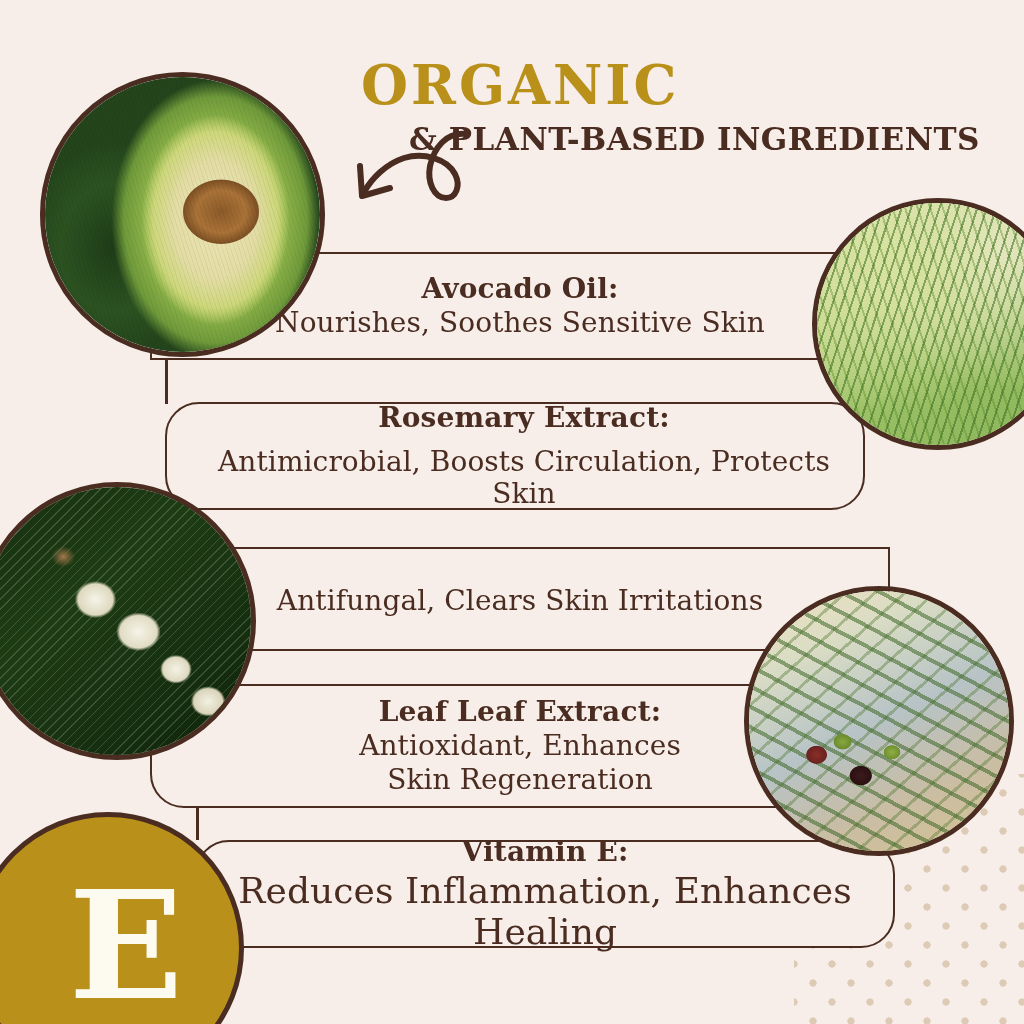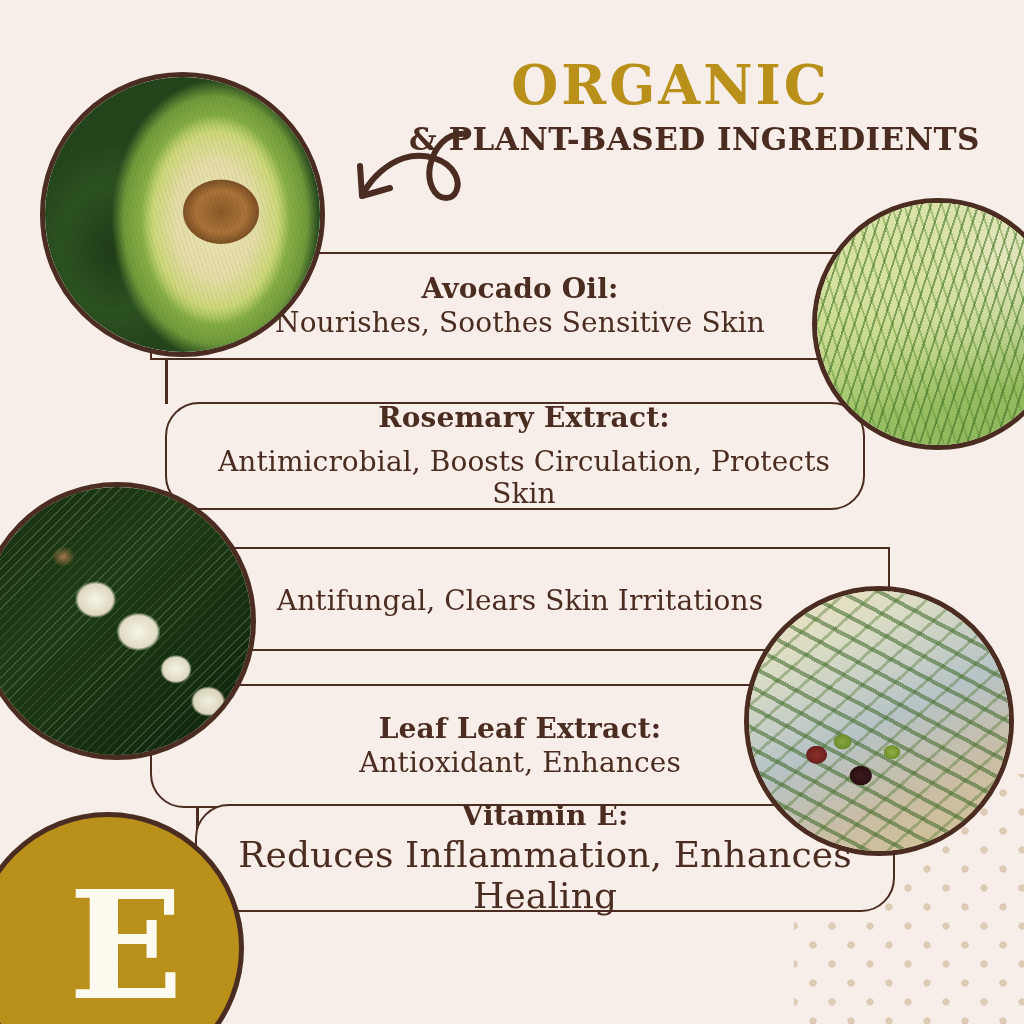--- a/index.html
+++ b/index.html
@@ -79,21 +79,21 @@
   #row-niaouli .desc{font-size:28px;margin-top:3px;}
 
   #row-olive{
     left:150px; top:684px;  width:740px; height:124px;
     border-radius:0 0 0 34px;
   }
   #row-olive .ttl{font-size:28px;}
   #row-olive .desc{font-size:28px;margin-top:2px;}
 
   #row-vitamin{
-    left:195px; top:804px;  width:700px; height:108px;
+    left:195px; top:840px;  width:700px; height:108px;
     border-radius:34px;
     justify-content:center;
   }
   #row-vitamin .ttl{font-size:28px;}
   #row-vitamin .desc{font-size:36px;margin-top:3px;}
 
   
   .stub{
     position:absolute;
     width:2.5px;background:#4a2c20;
@@ -185,21 +185,21 @@
     line-height:1;
     margin-left:36px;
     margin-top:-6px;
     letter-spacing:0;
   }
 
   
   #header{
     position:absolute;
     right:44px;top:58px;
-    text-align:center;
+    text-align:left;
     z-index:5;
   }
   #header .organic{
     font-family:"DejaVu Serif", serif;
     font-weight:bold;
     font-size:54px;
     line-height:1;
     letter-spacing:3px;
     color:#b8901a;
   }
@@ -256,20 +256,21 @@
     <div class="desc">Antimicrobial, Boosts Circulation, Protects Skin</div>
   </div>
 
   <div class="row" id="row-niaouli">
     <div class="desc">Antifungal, Clears Skin Irritations</div>
   </div>
 
   <div class="row" id="row-olive">
     <div class="ttl">Leaf Leaf Extract:</div>
     <div class="desc">Antioxidant, Enhances</div>
+    <div class="desc">Skin Regeneration</div>
   </div>
 
   <div class="row" id="row-vitamin">
     <div class="ttl">Vitamin E:</div>
     <div class="desc">Reduces Inflammation, Enhances Healing</div>
   </div>
 
   <div class="photo" id="photo-avocado">
     <div class="img"></div>
   </div>

